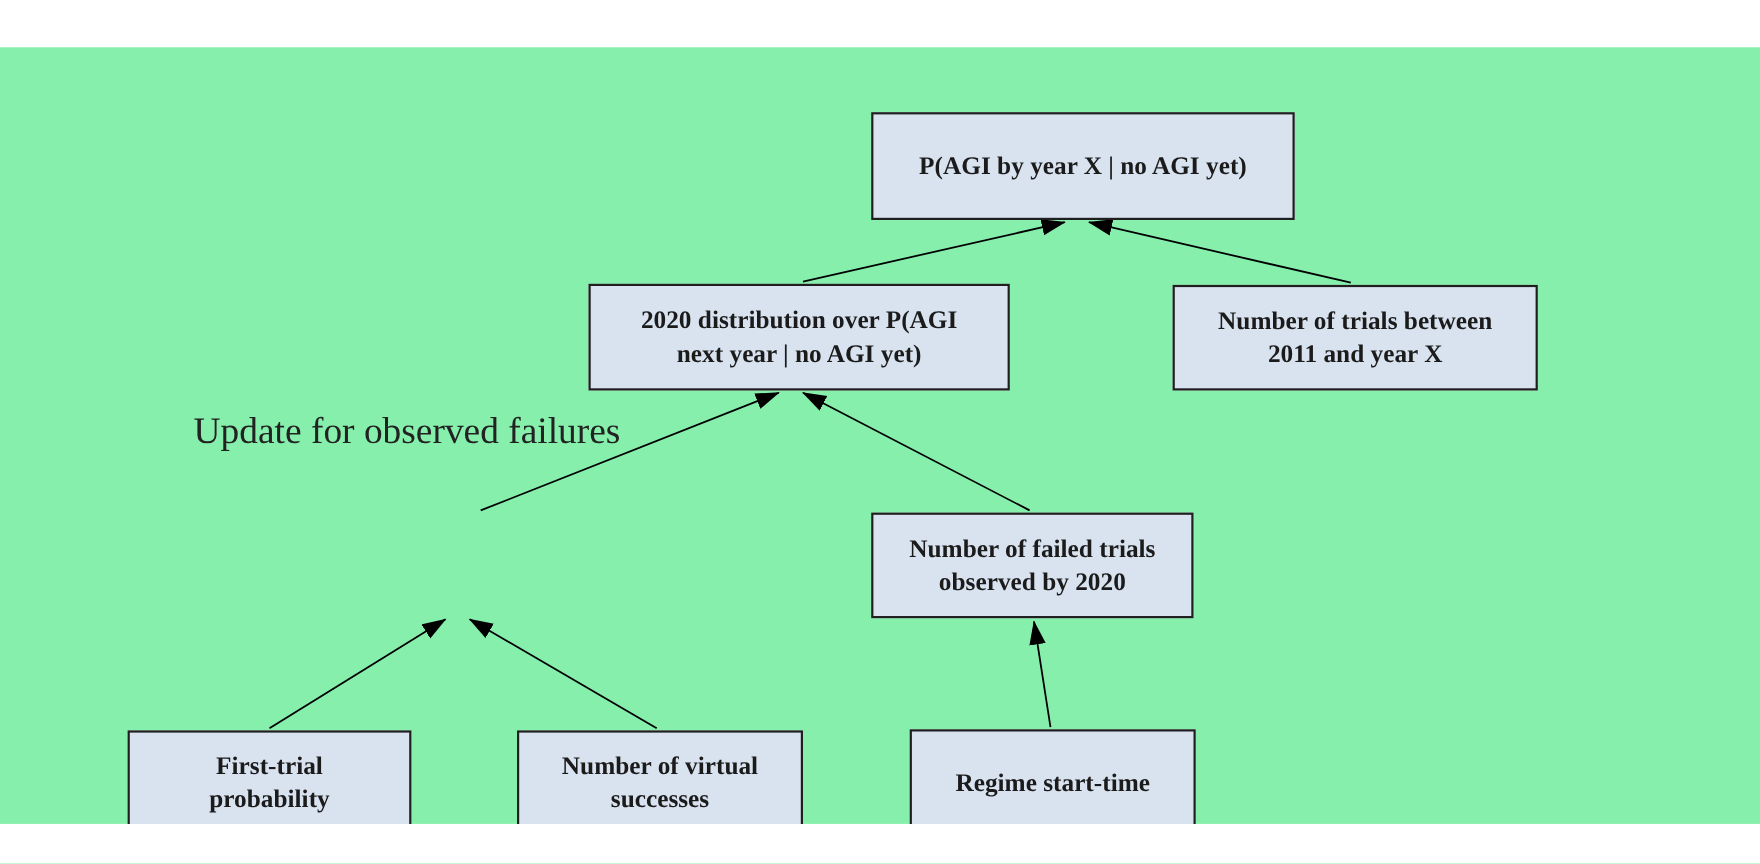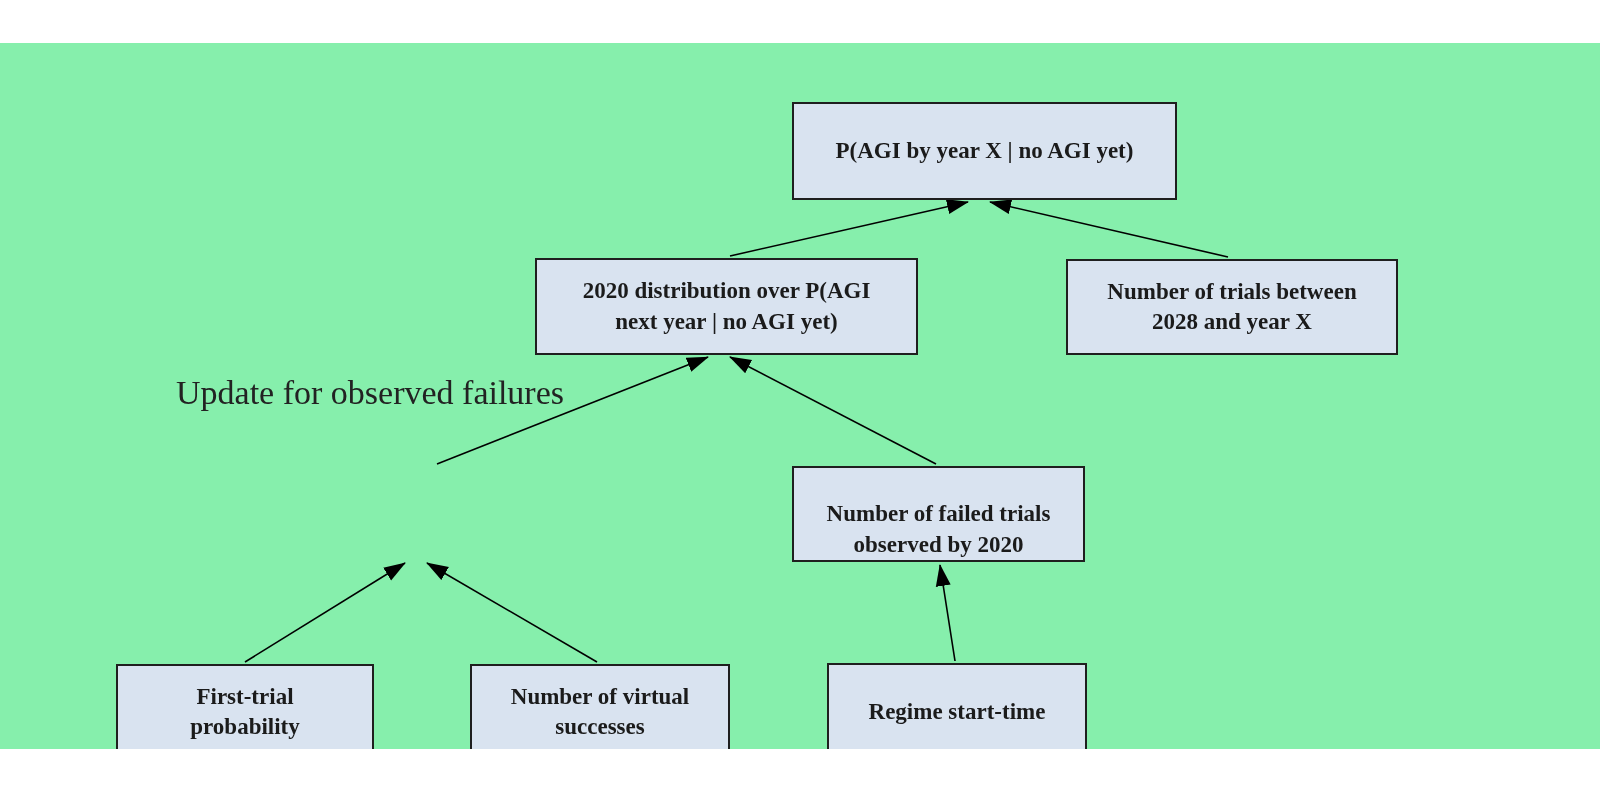--- a/index.html
+++ b/index.html
@@ -49,21 +49,21 @@
     font-size: 34px;
     font-weight: 400;
     color: #222222;
     white-space: nowrap;
   }
   
   .node-top             { left: 792px;  top: 59px;  width: 385px; height: 98px; }
   .node-dist2020        { left: 535px;  top: 215px; width: 383px; height: 97px; align-items: center; }
   .node-num-trials      { left: 1066px; top: 216px; width: 332px; height: 96px; }
   .node-initial-dist    { left: 260px;  top: 423px; width: 352px; height: 95px; }
-  .node-failed-trials   { left: 792px;  top: 423px; width: 293px; height: 96px; align-items: flex-end; }
+  .node-failed-trials   { left: 792px;  top: 423px; width: 293px; height: 96px; }
   .node-first-trial     { left: 116px;  top: 621px; width: 258px; height: 96px; }
   .node-virtual         { left: 470px;  top: 621px; width: 260px; height: 96px; }
   .node-regime          { left: 827px;  top: 620px; width: 260px; height: 98px; justify-content: center; }
   .edge {
     stroke: #000000;
     stroke-width: 1.6;
     fill: none;
   }
 </style>
 </head>
@@ -90,21 +90,21 @@
     <span class="node-label">P(AGI by year X | no AGI yet)</span>
   </div>
 
   <div class="node node-dist2020">
     <span class="node-label">2020 distribution over P(AGI
 next year | no AGI yet)</span>
   </div>
 
   <div class="node node-num-trials">
     <span class="node-label">Number of trials between
-2028 and year X</span>
+2011 and year X</span>
   </div>
 
 
   <div class="node node-failed-trials">
     <span class="node-label">Number of failed trials
 observed by 2020</span>
   </div>
 
   <div class="node node-first-trial">
     <span class="node-label">First-trial

